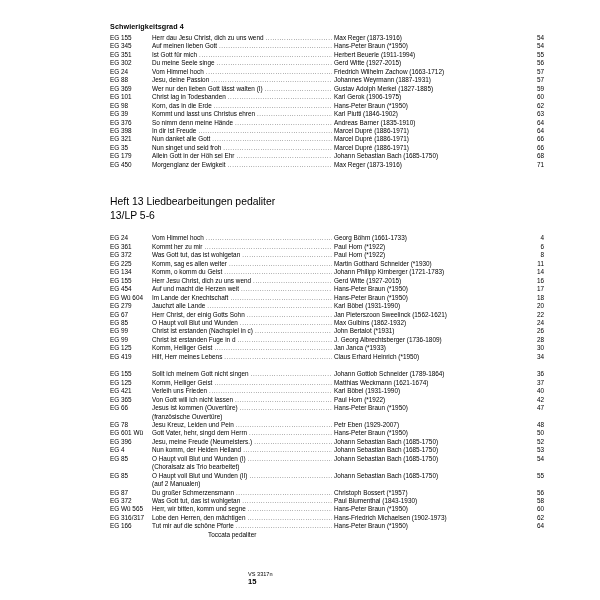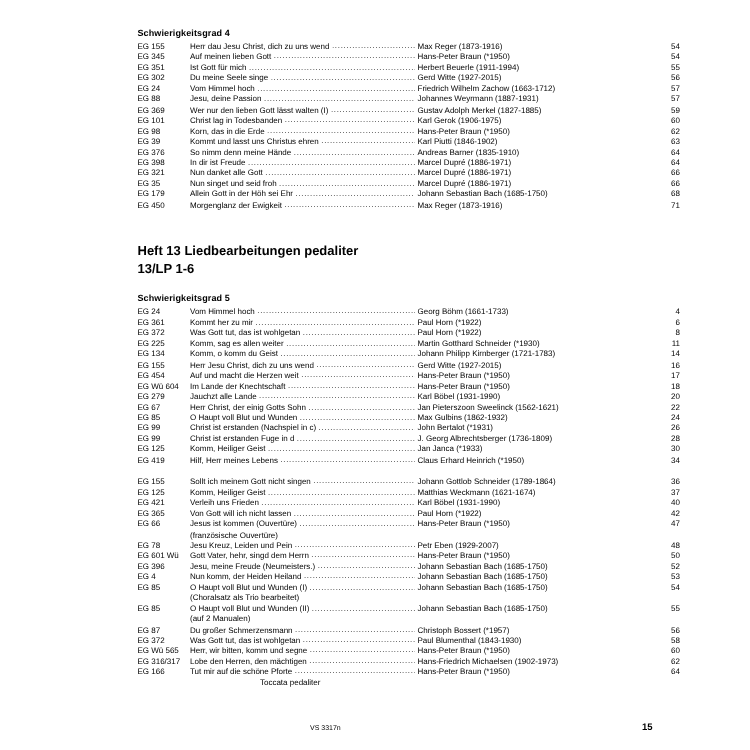--- a/index.html
+++ b/index.html
@@ -77,36 +77,37 @@
     padding-left: 42px;
   }
   .cont2 {
     font-size: 6.4px;
     line-height: 8.45px;
     padding-left: 98px;
   }
   .heft-title {
     margin-top: 26px;
     font-size: 10.4px;
-    font-weight: bold;
+    font-weight: normal;
     line-height: 13.6px;
   }
   .heft-title .l2, .heft-title .l3 { display: block; }
   .gap-small { height: 9px; }
   .gap-mid { height: 12px; }
   .footer {
     position: absolute;
     left: 0;
     bottom: 14px;
     width: 600px;
     box-sizing: border-box;
     padding: 0 78px 0 98px;
     display: flex;
     justify-content: space-between;
     align-items: baseline;
+    flex-direction: column;
   }
   .footer .imprint {
     font-size: 5.6px;
     color: #000;
     margin-left: 150px;
   }
   .footer .pnum {
     font-size: 7.6px;
     font-weight: bold;
   }
@@ -259,25 +260,24 @@
           <span class="title">Morgenglanz der Ewigkeit</span>
           <span class="dots">........................................................................................................................</span>
         </div>
         <div class="composer">Max Reger (1873-1916)</div>
         <div class="page-no">71</div>
       </div>
     </div>
 
   <div class="heft-title">
     <span class="l1">Heft 13 Liedbearbeitungen pedaliter</span>
-    <span class="l2">13/LP 1-6</span>
+    <span class="l2">13/LP 5-6</span>
   </div>
 
   <div class="gap-mid"></div>
-  <div class="section-head">Schwierigkeitsgrad 5</div>
   <div class="entries" id="list2">
       <div class="row">
         <div class="code">EG 24</div>
         <div class="mid">
           <span class="title">Vom Himmel hoch</span>
           <span class="dots">........................................................................................................................</span>
         </div>
         <div class="composer">Georg Böhm (1661-1733)</div>
         <div class="page-no">4</div>
       </div>

